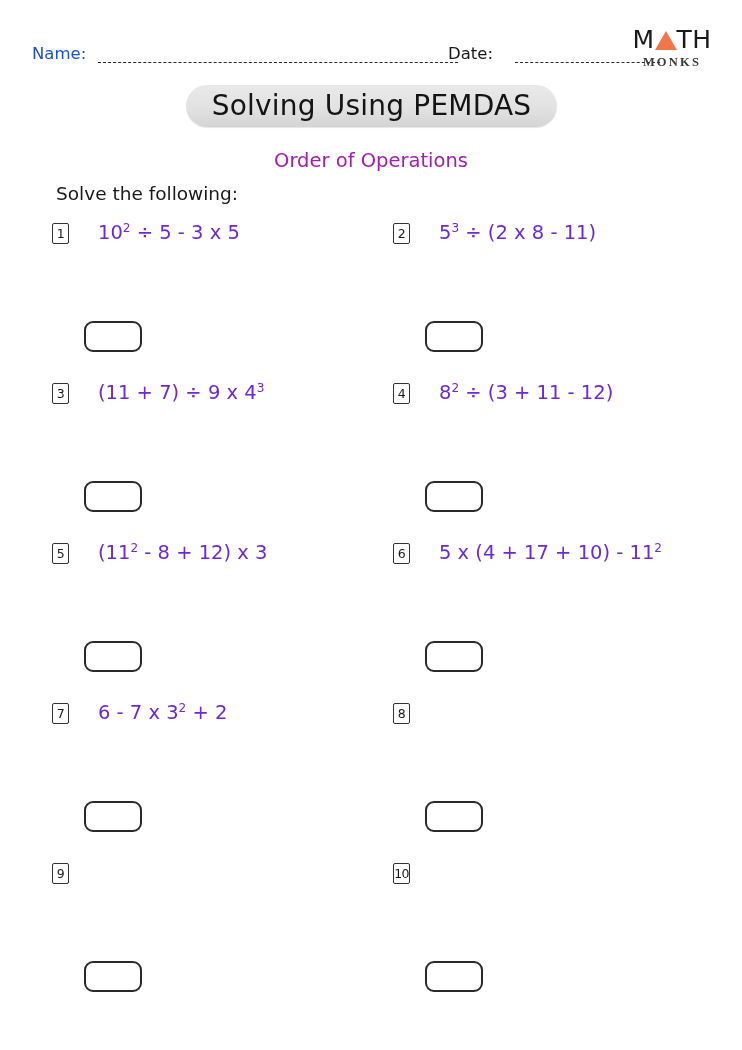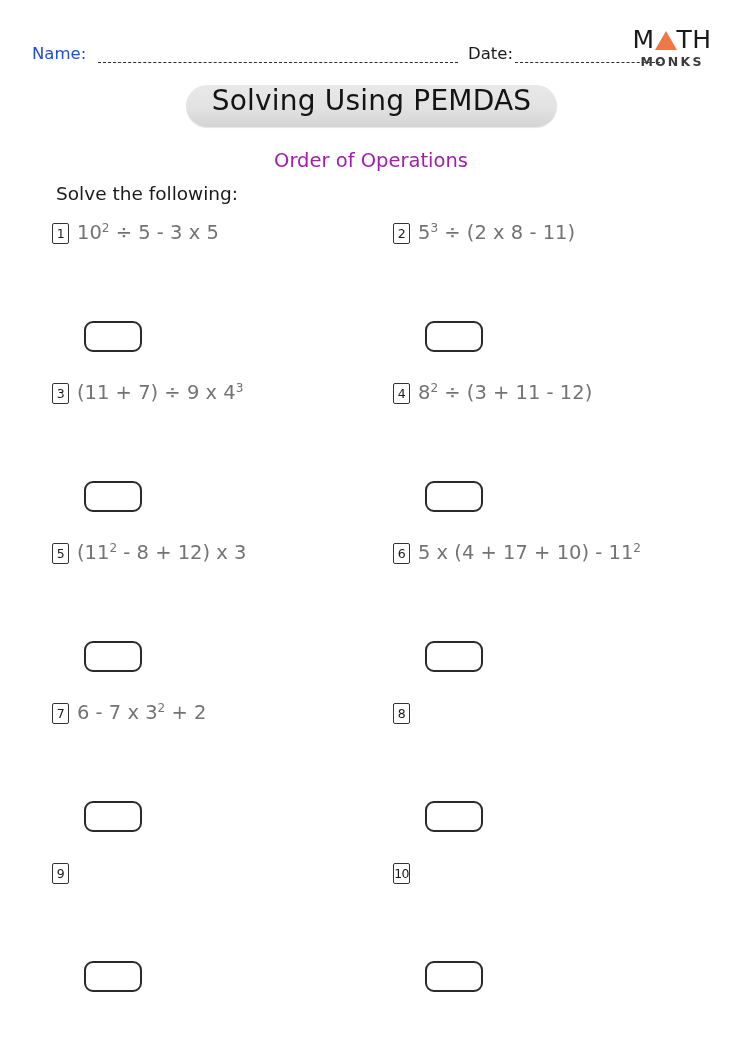--- a/index.html
+++ b/index.html
@@ -35,21 +35,21 @@
   .name-rule {
     position: absolute;
     left: 98px;
     top: 62px;
     width: 360px;
     height: 0;
     border-top: 1.6px dashed #2b2b2b;
   }
   .date-label {
     position: absolute;
-    left: 468px;
+    left: 448px;
     top: 44px;
     font-size: 16.5px;
     line-height: 20px;
     color: #1a1a1a;
     white-space: nowrap;
   }
   .date-rule {
     position: absolute;
     left: 515px;
     top: 62px;
@@ -86,34 +86,35 @@
     vertical-align: -2px;
     margin: 0 0px;
   }
   .logo-bottom {
     height: 16px;
     line-height: 16px;
     font-size: 12.5px;
     font-weight: bold;
     letter-spacing: 2.2px;
     color: #3a3a3a;
+    font-family: Liberation Serif, serif;
   }
 
   
   .title-pill {
     position: absolute;
     left: 186px;
     top: 85px;
     width: 371px;
     height: 42px;
     border-radius: 21px;
     background: linear-gradient(180deg, #e9e9e9 0%, #e2e2e2 55%, #d4d4d4 100%);
     box-shadow: 0 1px 1px rgba(0,0,0,0.10);
     display: flex;
-    align-items: flex-start;
+    align-items: center;
     justify-content: center;
   }
   .title-text {
     font-size: 28px;
     line-height: 32px;
     color: #141414;
     letter-spacing: 0.2px;
     white-space: nowrap;
   }
   .subtitle {
@@ -173,24 +174,24 @@
     line-height: 19px;
     text-align: center;
     color: #1a1a1a;
     box-sizing: border-box;
     flex: 0 0 auto;
     margin-top: 3px;
     overflow: hidden;
     letter-spacing: -0.6px;
   }
   .qtext {
-    margin-left: 8px;
+    margin-left: 29px;
     font-size: 19.5px;
     line-height: 26px;
-    color: #737373;
+    color: #6d28d9;
   }
   .qtext sup {
     font-size: 0.62em;
     vertical-align: super;
     line-height: 0;
   }
 
   .answer-box {
     position: absolute;
     left: 32px;

